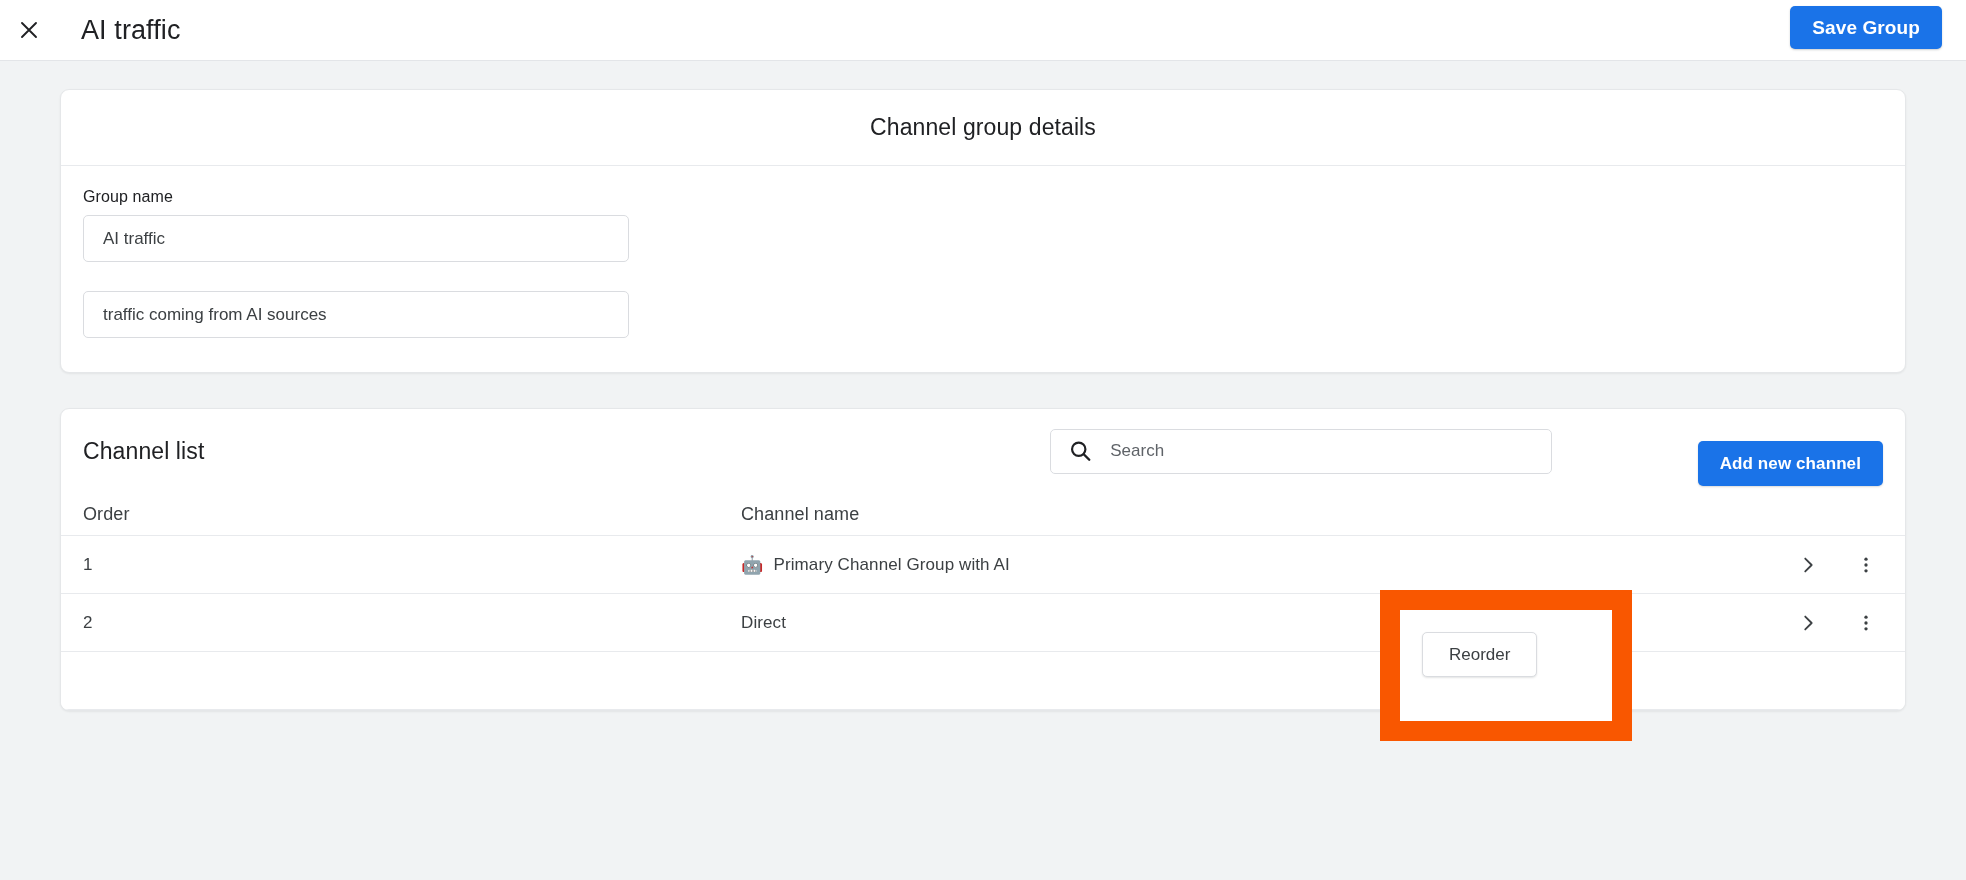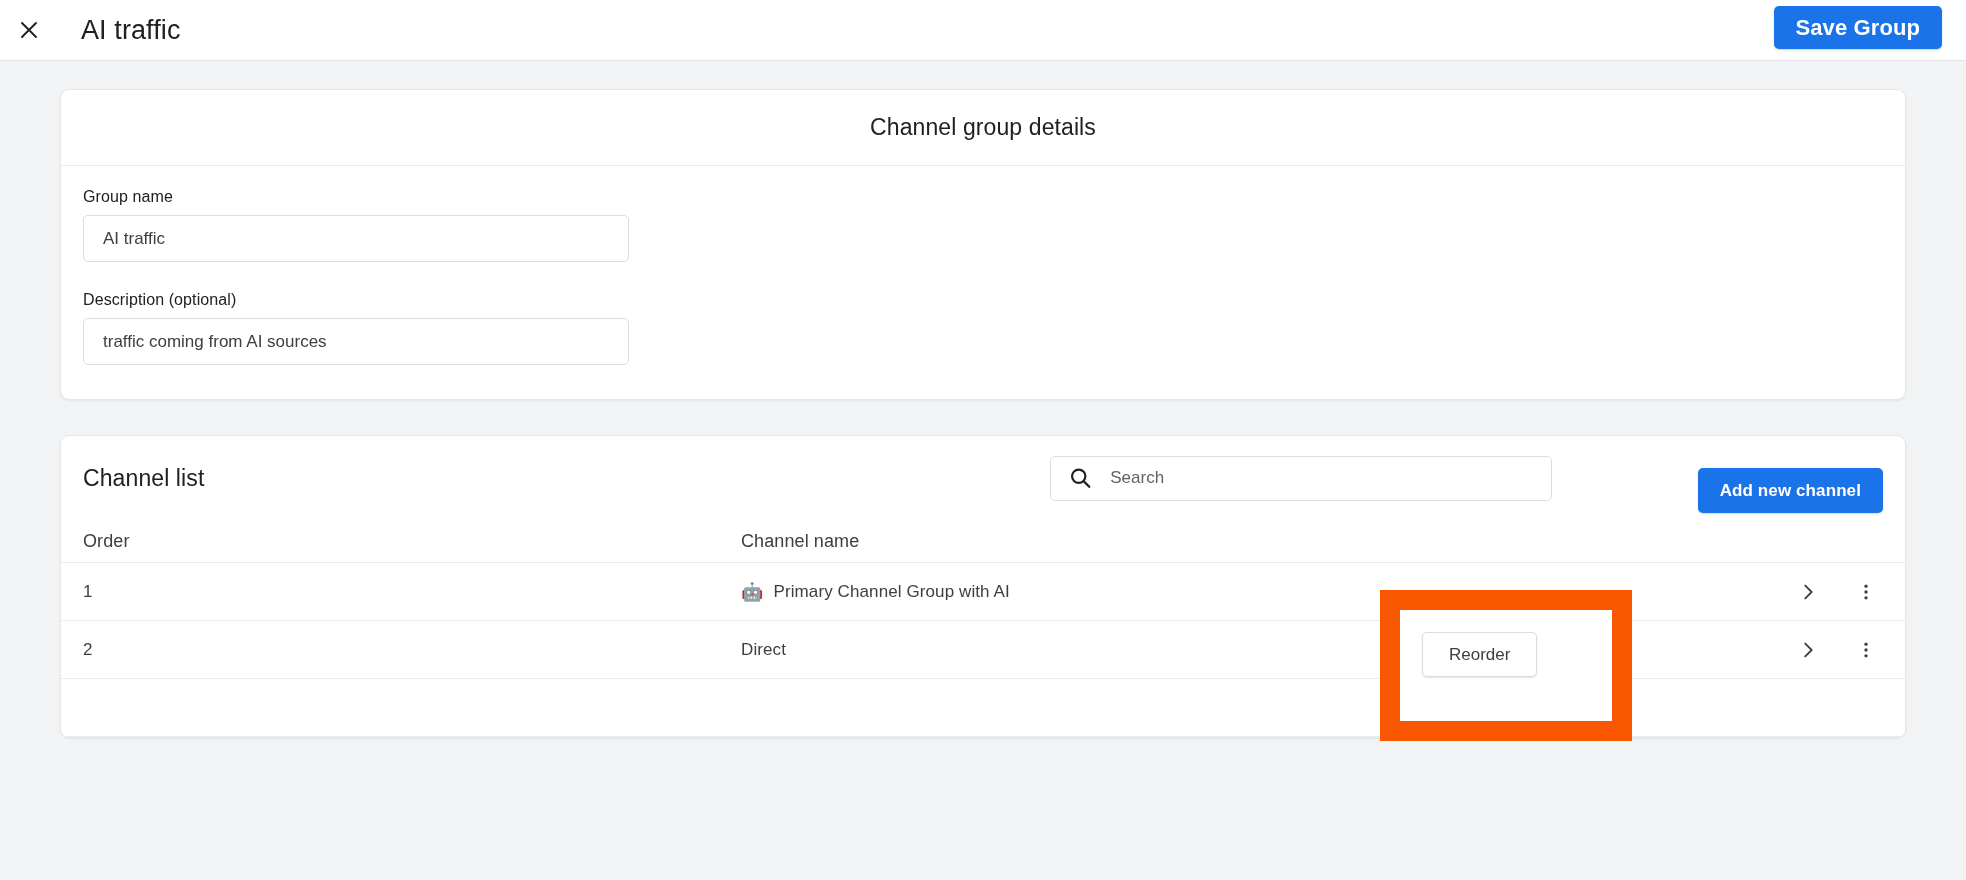--- a/index.html
+++ b/index.html
@@ -38,21 +38,21 @@
     letter-spacing: 0.1px;
     line-height: 1;
   }
   .save-group-btn {
     position: absolute;
     right: 24px; top: 6px;
     height: 43px;
     padding: 0 22px;
     background: #1a73e8;
     color: #ffffff;
-    font-size: 22px;
+    font-size: 19px;
     font-weight: 700;
     border: none;
     border-radius: 5px;
     cursor: pointer;
     letter-spacing: 0.1px;
     box-shadow: 0 1px 2px rgba(60,64,67,.25);
   }
 
   
   .page {
@@ -282,21 +282,20 @@
 <div class="page">
 
   <div class="card card-details">
     <div class="card-header">
       <div class="card-header-title">Channel group details</div>
     </div>
     <div class="card-body">
       <div class="field-label">Group name</div>
       <input class="text-input" type="text" value="AI traffic" style="">
       <div class="field-gap"></div>
-      <div class="field-label">Description (optional)</div>
       <input class="text-input" type="text" value="traffic coming from AI sources" style="">
     </div>
   </div>
 
   <div class="card card-list">
 
     <div class="list-toolbar">
       <div class="list-title">Channel list</div>
 
       <div class="toolbar-right">

